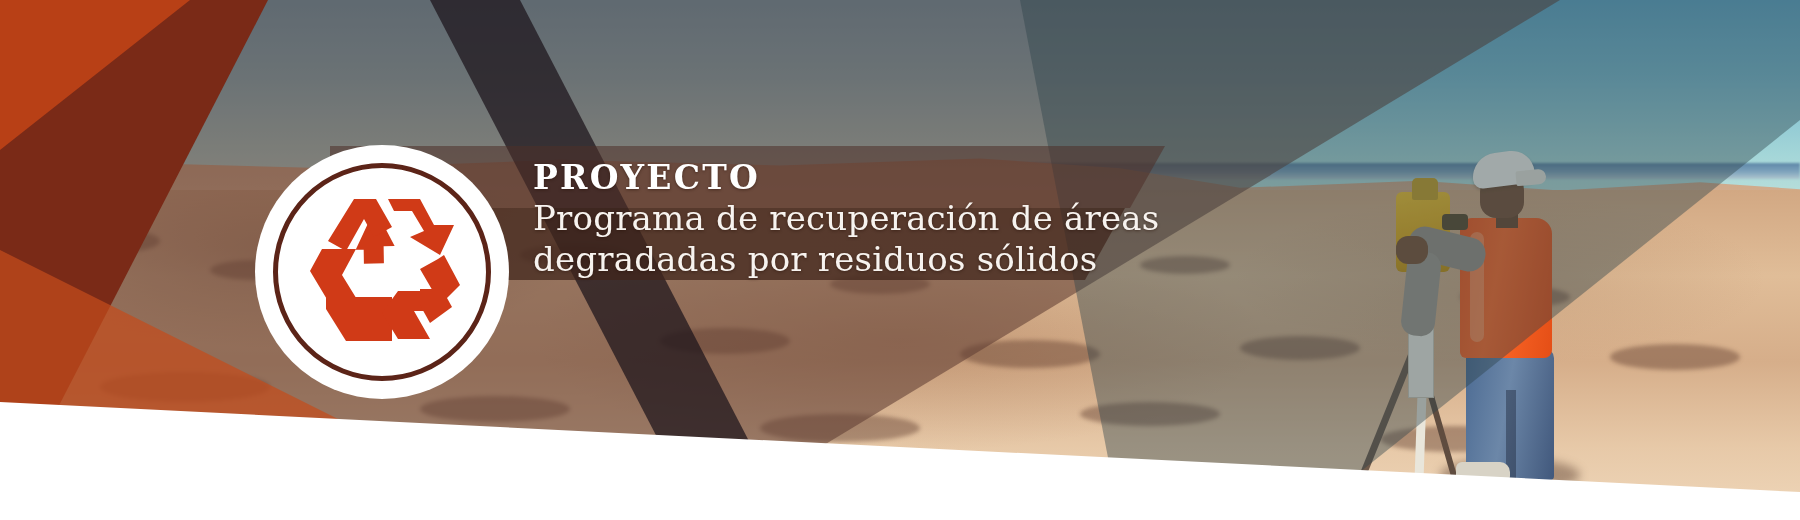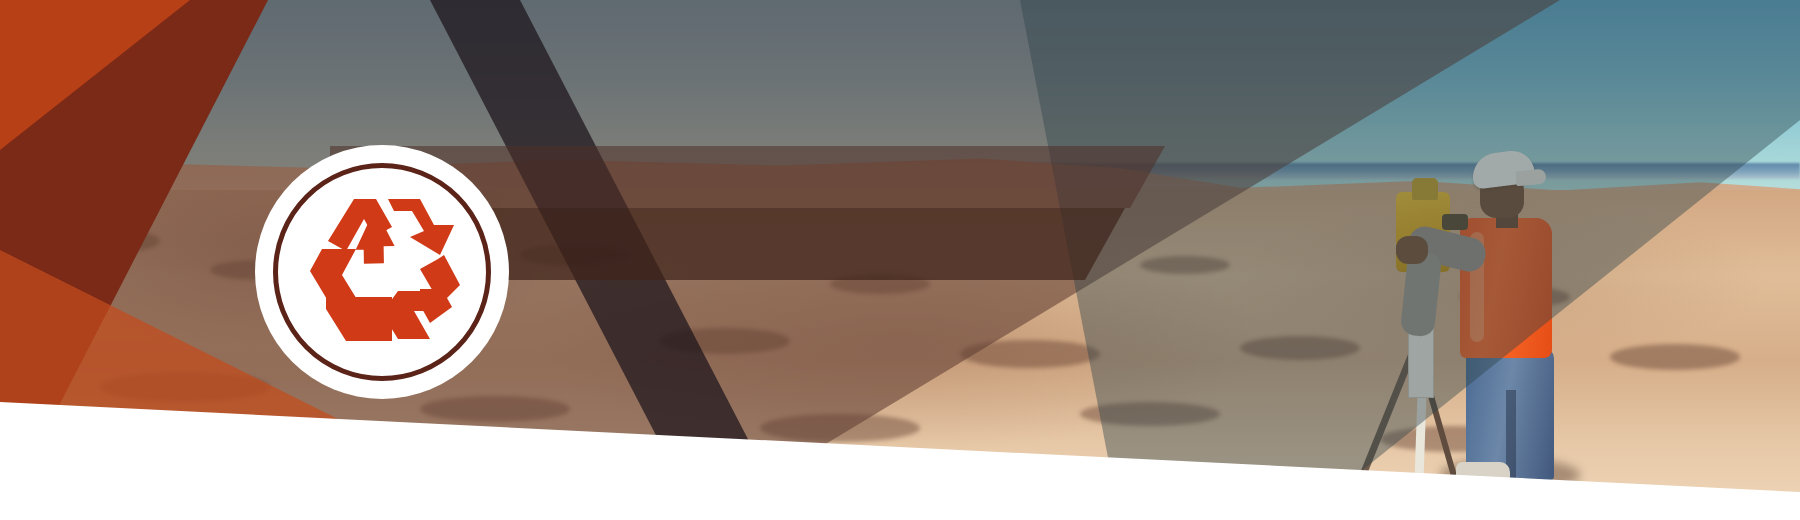--- a/index.html
+++ b/index.html
@@ -342,14 +342,19 @@
 
         <path d="M24 104 L90 104 L90 148 L44 148 L24 116 Z" fill="#D03A17"></path>
 
         <path d="M96 98 L128 98 L128 118 L112 118 L128 146 L96 146 L80 120 Z" fill="#D03A17"></path>
 
         <path d="M118 96 L140 96 L150 114 L128 130 L118 112 Z" fill="#D03A17"></path>
       </svg>
     </div>
   </div>
 
+  <div class="copy">
+    <div class="copy-eyebrow">PROYECTO</div>
+    <div class="copy-title">Programa de recuperación de áreas
+degradadas por residuos sólidos</div>
+  </div>
 
 </div>
 
 </body></html>

